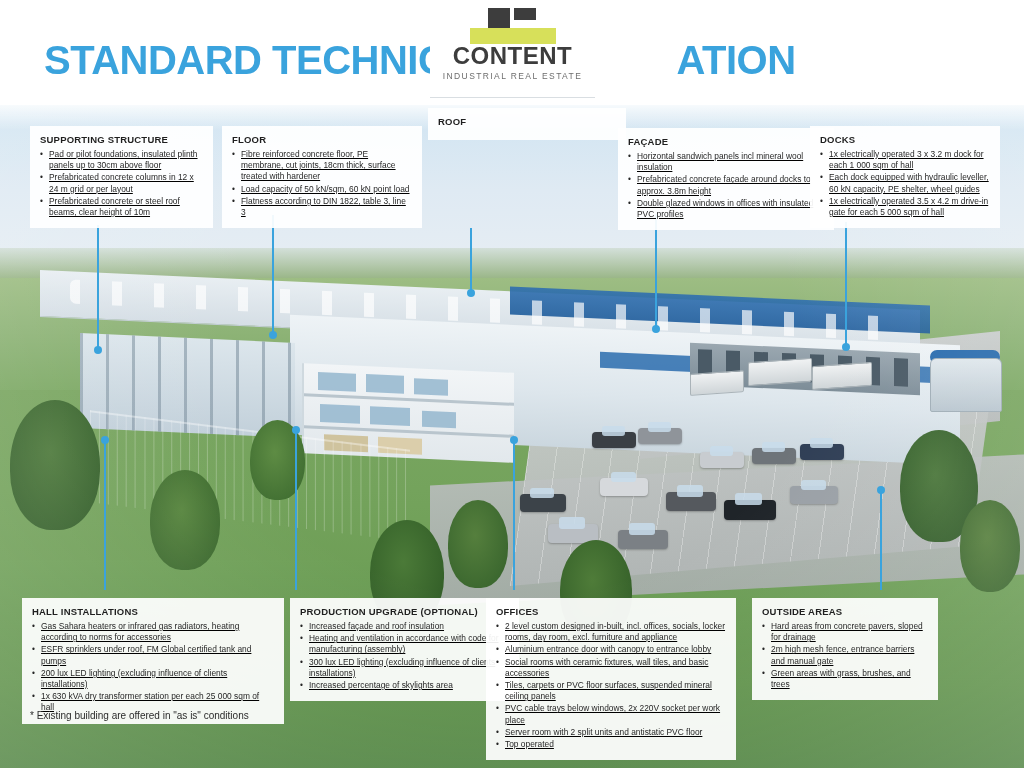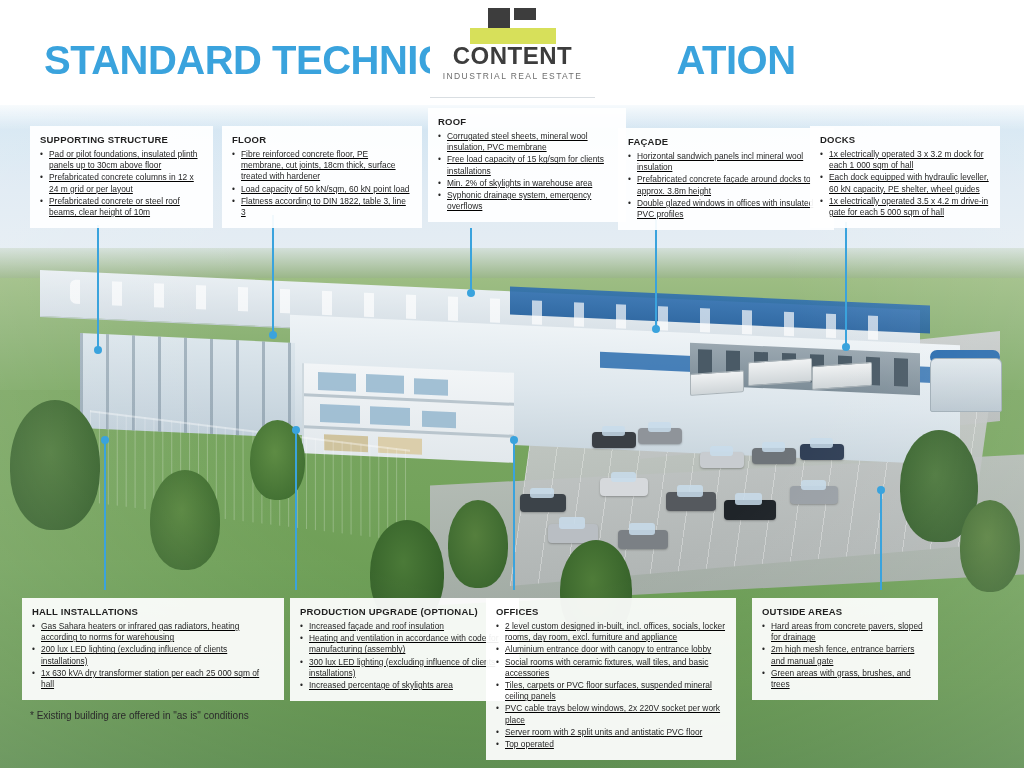--- a/index.html
+++ b/index.html
@@ -470,26 +470,20 @@
     <h3>FLOOR</h3>
     <ul>
       <li>Fibre reinforced concrete floor, PE membrane, cut joints, 18cm thick, surface treated with hardener</li>
       <li>Load capacity of 50 kN/sqm, 60 kN point load</li>
       <li>Flatness according to DIN 1822, table 3, line 3</li>
     </ul>
   </div>
 
   <div class="card" style="left:428px;top:108px;width:198px;">
     <h3>ROOF</h3>
-    <ul>
-      <li>Corrugated steel sheets, mineral wool insulation, PVC membrane</li>
-      <li>Free load capacity of 15 kg/sqm for clients installations</li>
-      <li>Min. 2% of skylights in warehouse area</li>
-      <li>Syphonic drainage system, emergency overflows</li>
-    </ul>
   </div>
 
   <div class="card" style="left:618px;top:128px;width:216px;">
     <h3>FAÇADE</h3>
     <ul>
       <li>Horizontal sandwich panels incl mineral wool insulation</li>
       <li>Prefabricated concrete façade around docks to approx. 3.8m height</li>
       <li>Double glazed windows in offices with insulated PVC profiles</li>
     </ul>
   </div>
@@ -499,21 +493,22 @@
     <ul>
       <li>1x electrically operated 3 x 3.2 m dock for each 1 000 sqm of hall</li>
       <li>Each dock equipped with hydraulic leveller, 60 kN capacity, PE shelter, wheel guides</li>
       <li>1x electrically operated 3.5 x 4.2 m drive-in gate for each 5 000 sqm of hall</li>
     </ul>
   </div>
 
   <div class="card" style="left:22px;top:598px;width:262px;">
     <h3>HALL INSTALLATIONS</h3>
     <ul>
-      <li>Gas Sahara heaters or infrared gas radiators, heating according to norms for warehousing</li>
+      <li>Gas Sahara heaters or infrared gas radiators, heating according to norms for accessories</li>
+      <li>ESFR sprinklers under roof, FM Global certified tank and pumps</li>
       <li>200 lux LED lighting (excluding influence of clients installations)</li>
       <li>1x 630 kVA dry transformer station per each 25 000 sqm of hall</li>
     </ul>
   </div>
 
   <div class="card" style="left:290px;top:598px;width:229px;">
     <h3>PRODUCTION UPGRADE (OPTIONAL)</h3>
     <ul>
       <li>Increased façade and roof insulation</li>
       <li>Heating and ventilation in accordance with code for manufacturing (assembly)</li>

